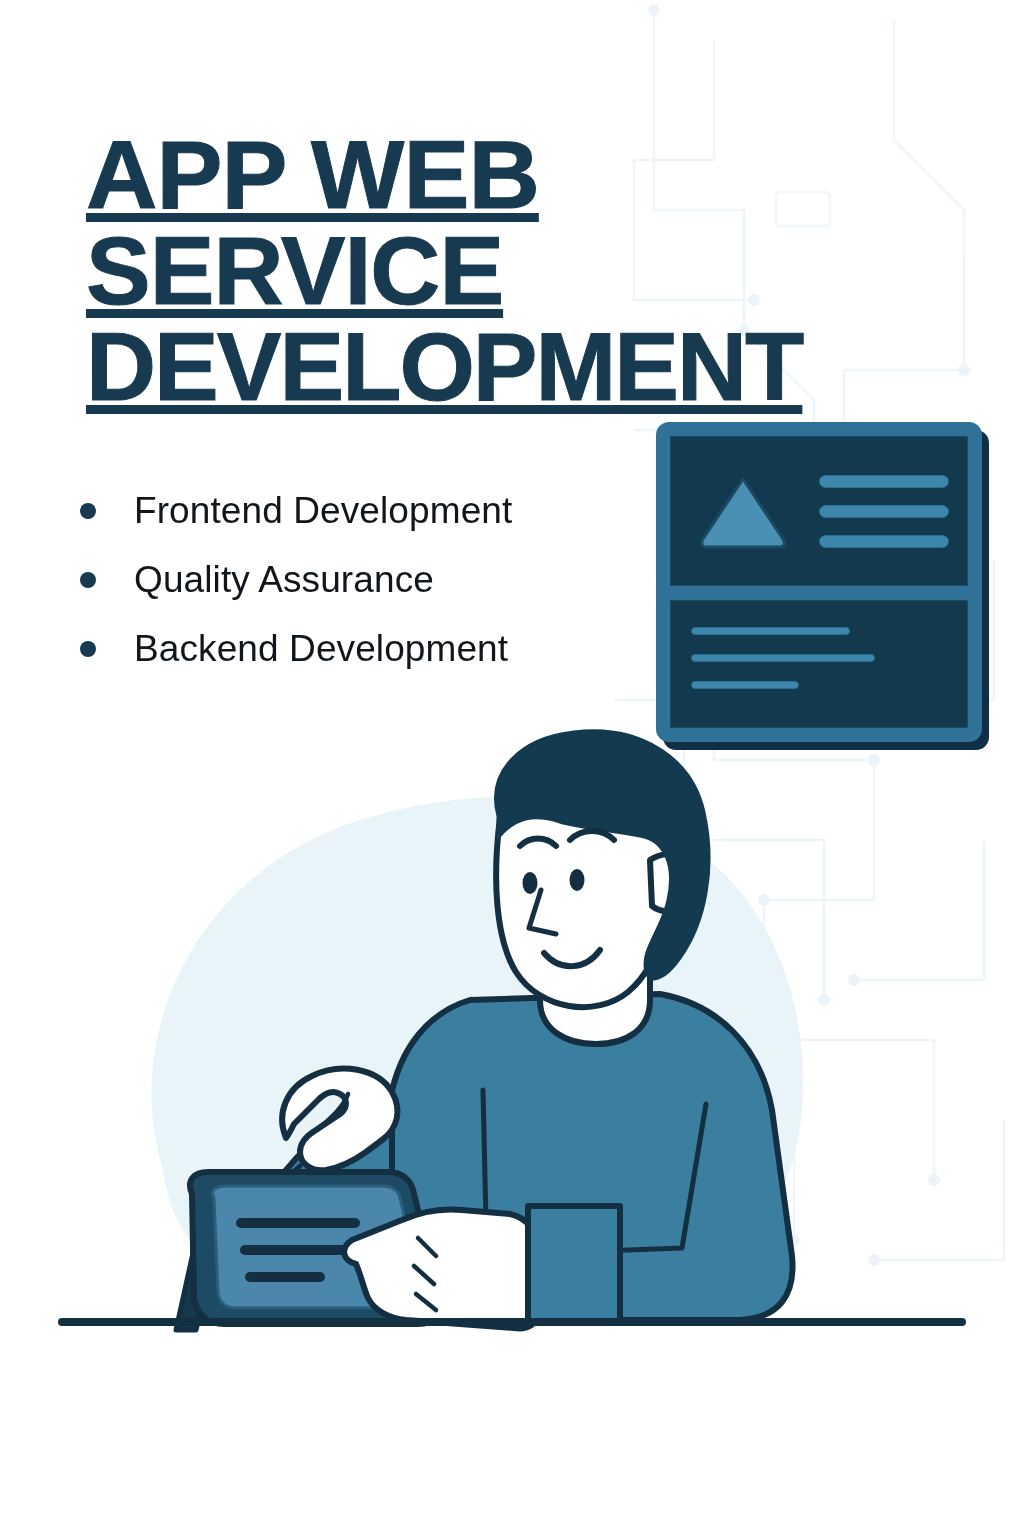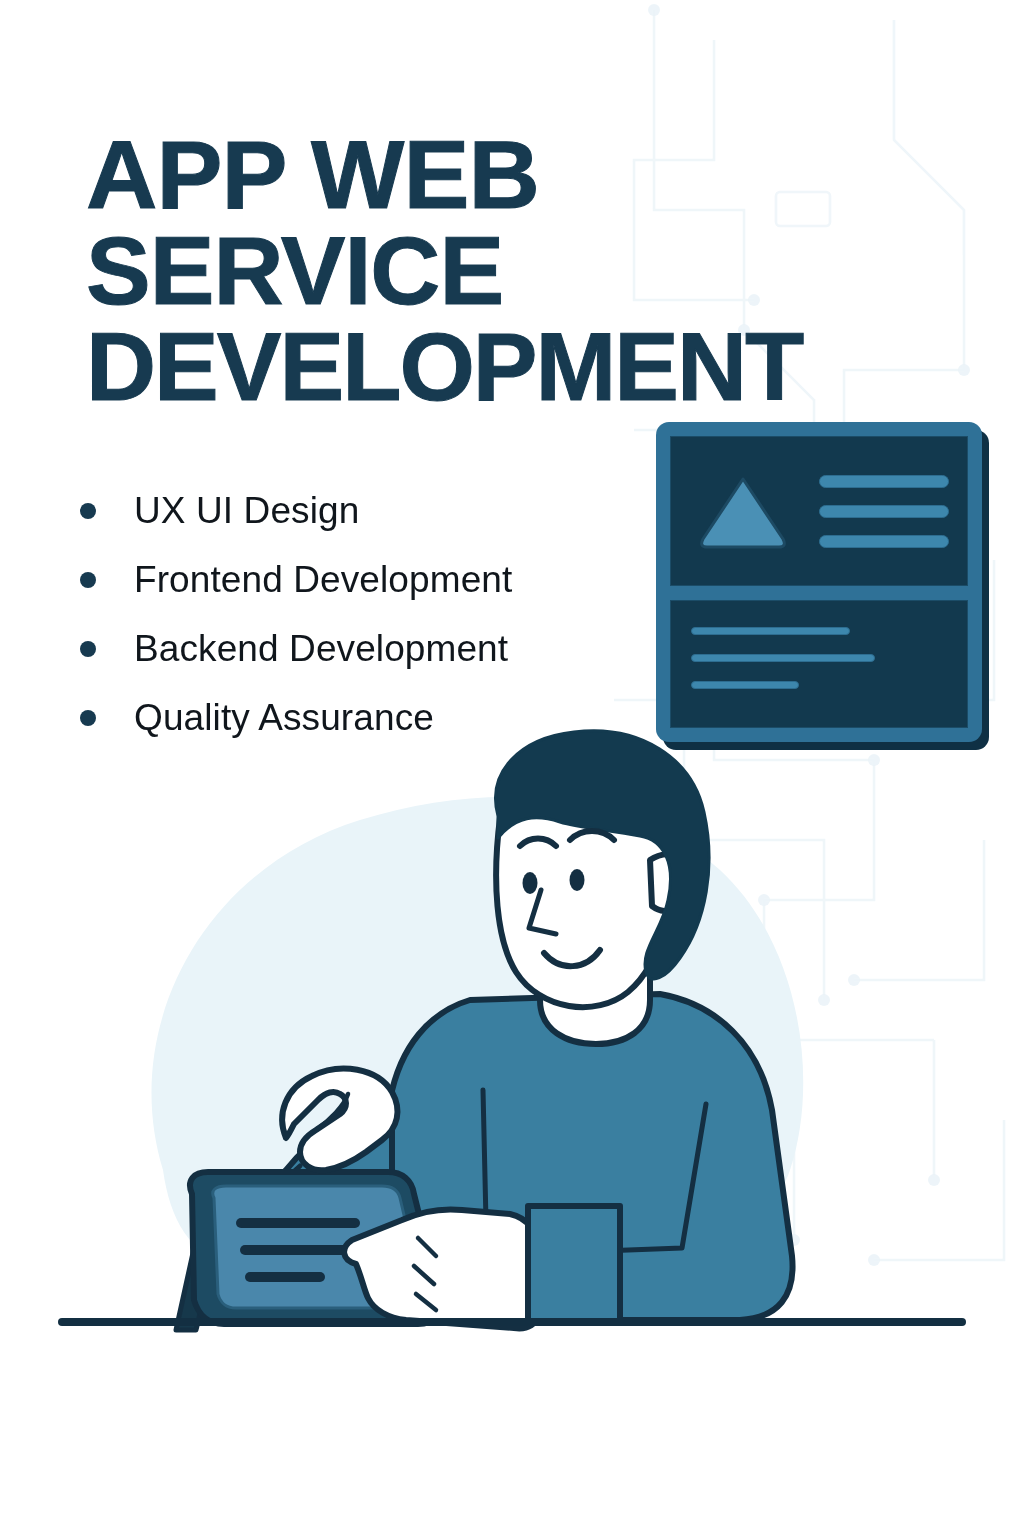--- a/index.html
+++ b/index.html
@@ -41,20 +41,21 @@
     left: 86px;
     top: 62px;
     width: 820px;
     font-family: "Liberation Sans", sans-serif;
     font-weight: bold;
     font-size: 97px;
     line-height: 0.99;
     letter-spacing: -1px;
     color: #173a50;
     text-transform: uppercase;
+    text-decoration: underline;
     -webkit-text-stroke: 1px #173a50;
   }
   .headline .ln {
     display: block;
     white-space: nowrap;
   }
   .headline .ln.l1 { transform: scaleX(1.02); transform-origin: left center; }
   .headline .ln.l2 { letter-spacing: -2px; }
 
   
@@ -214,33 +215,29 @@
 
   <h1 class="headline">
     <span class="ln l1">APP WEB</span>
     <span class="ln l3">SERVICE</span>
     <span class="ln l2">DEVELOPMENT</span>
   </h1>
 
   <ul class="bullets">
     <li>
       <span class="bullet-dot"></span>
-      <span class="bullet-label">UX UI Design</span>
-    </li>
-    <li>
-      <span class="bullet-dot"></span>
       <span class="bullet-label">Frontend Development</span>
     </li>
     <li>
       <span class="bullet-dot"></span>
-      <span class="bullet-label">Backend Development</span>
+      <span class="bullet-label">Quality Assurance</span>
     </li>
     <li>
       <span class="bullet-dot"></span>
-      <span class="bullet-label">Quality Assurance</span>
+      <span class="bullet-label">Backend Development</span>
     </li>
   </ul>
 
   <div class="window-card">
     <div class="win-panel top">
       <svg class="win-triangle" viewBox="0 0 92 76" xmlns="http://www.w3.org/2000/svg">
         <path d="M46 6 L86 66 Q90 74 82 74 L10 74 Q2 74 6 66 Z" fill="#4a90b5" stroke="#1d4a63" stroke-width="3" stroke-linejoin="round"></path>
       </svg>
       <div class="win-bars">
         <div class="win-bar"></div>

